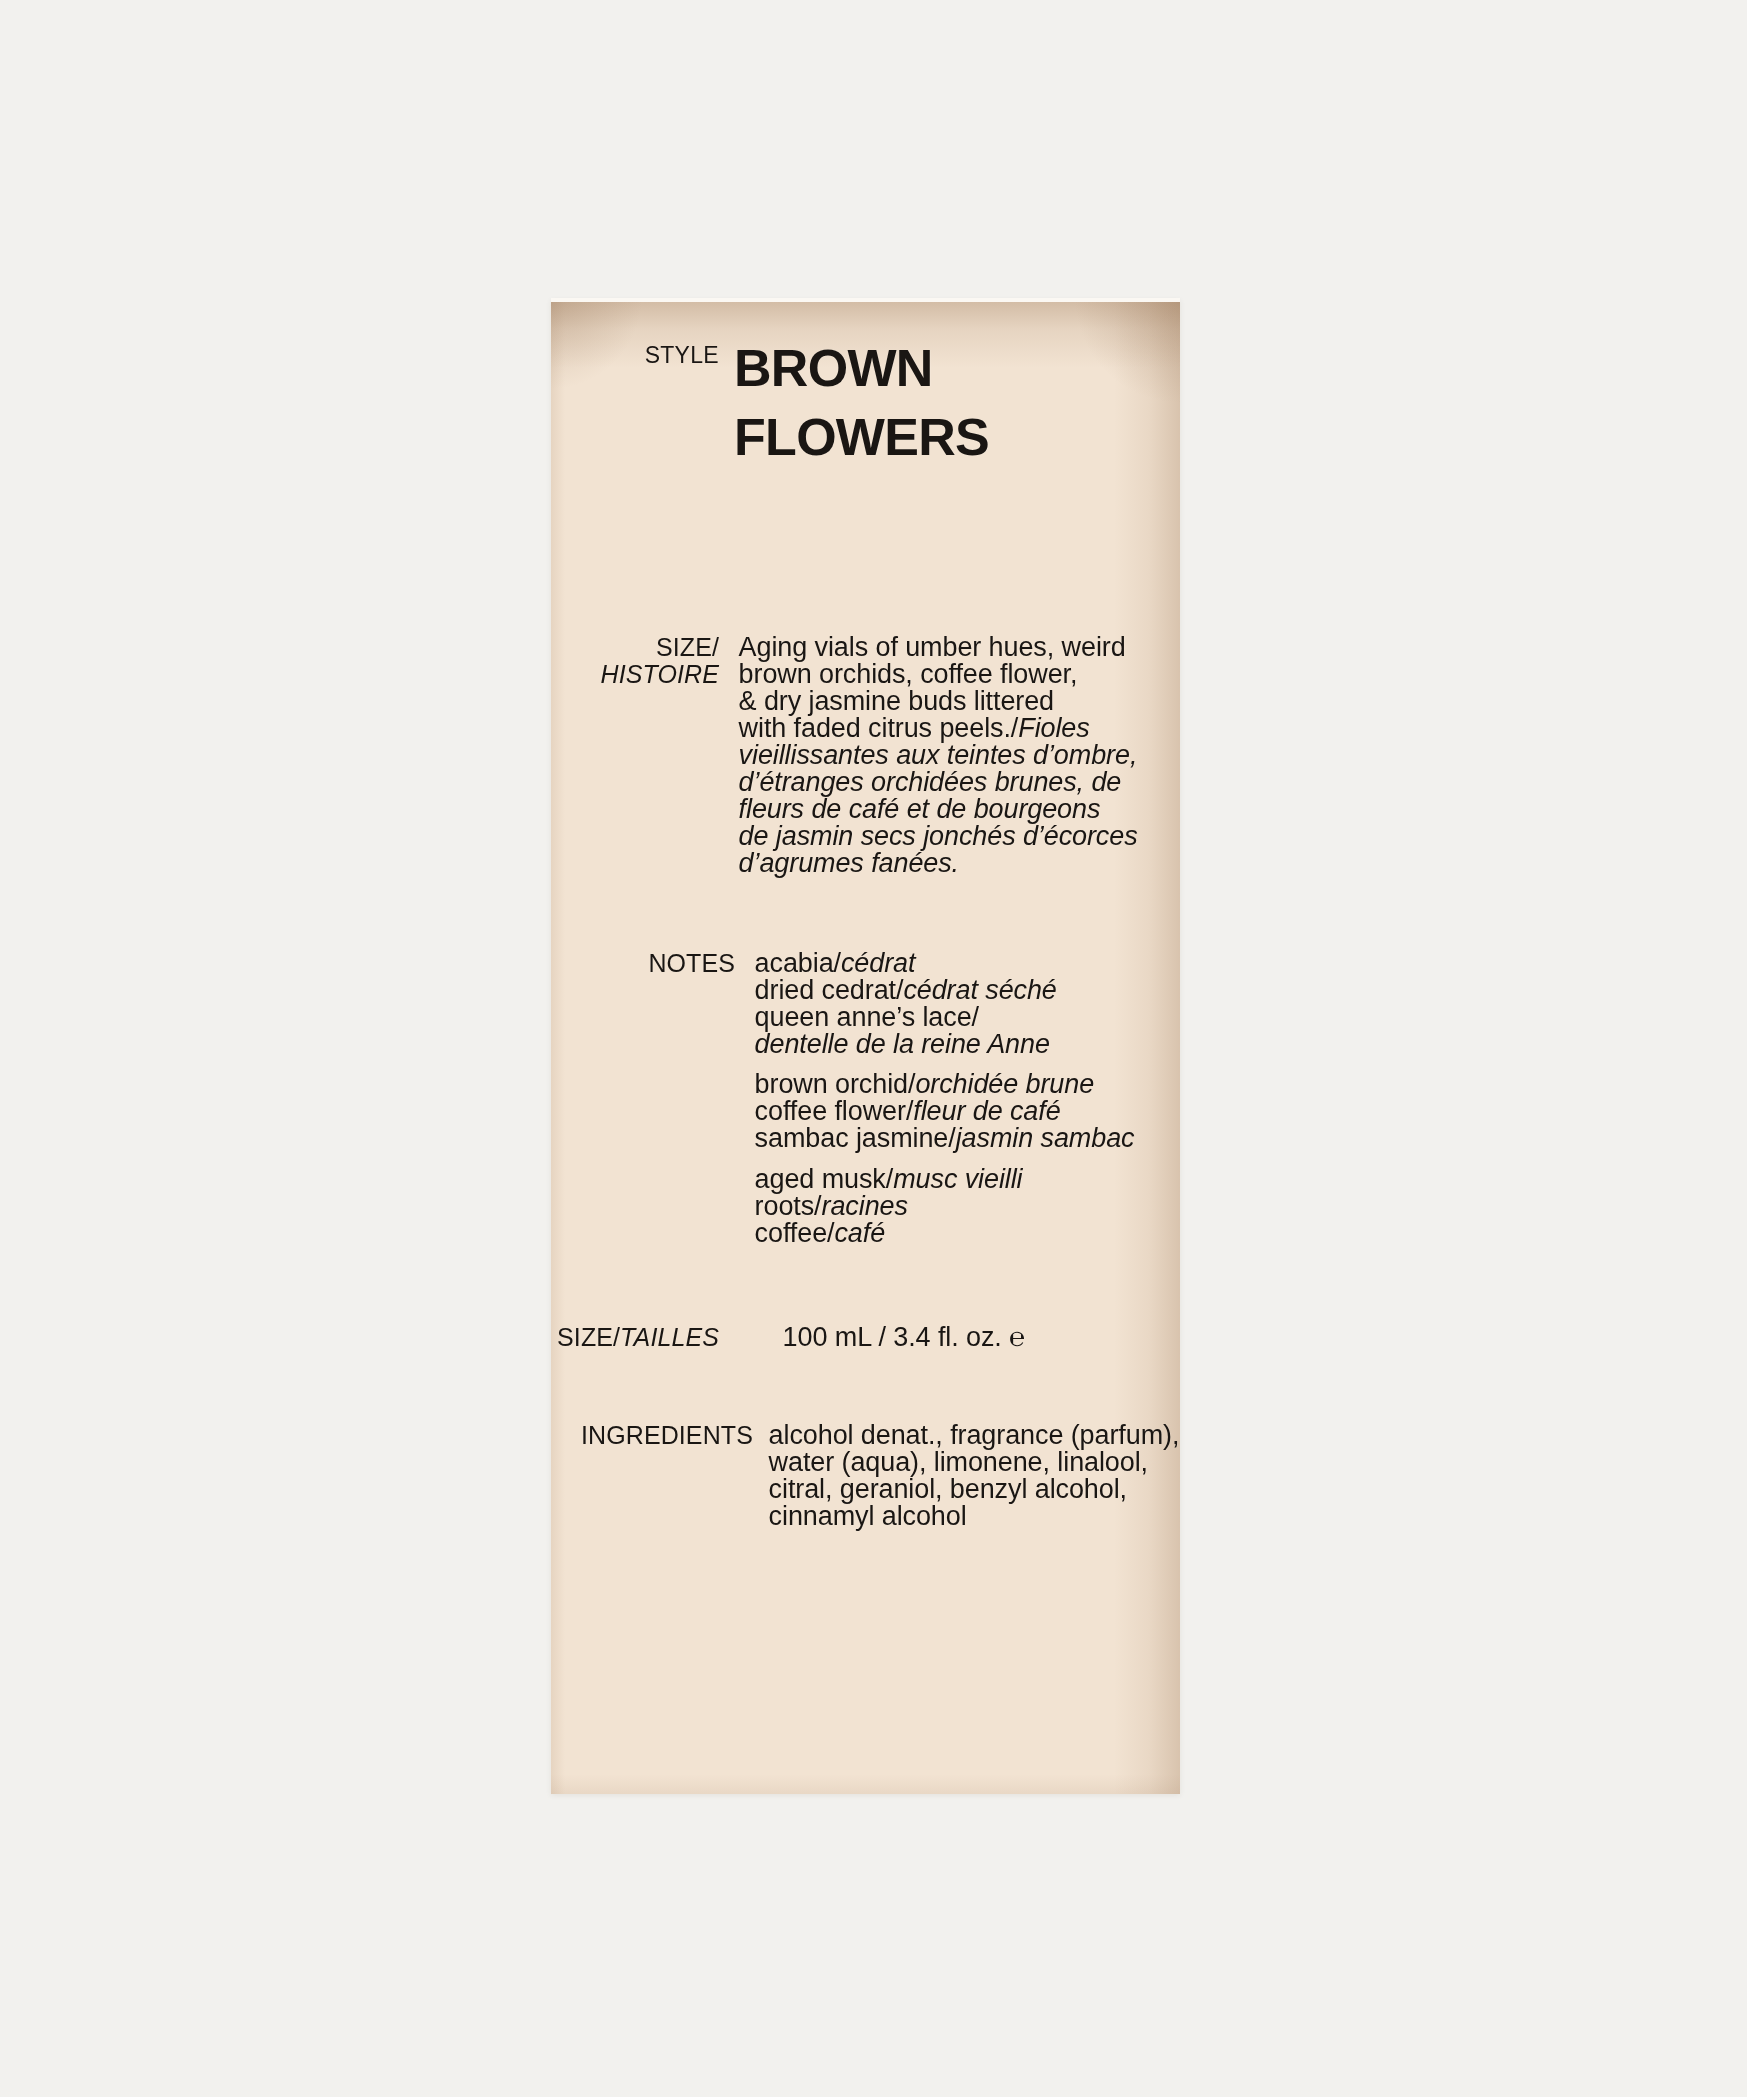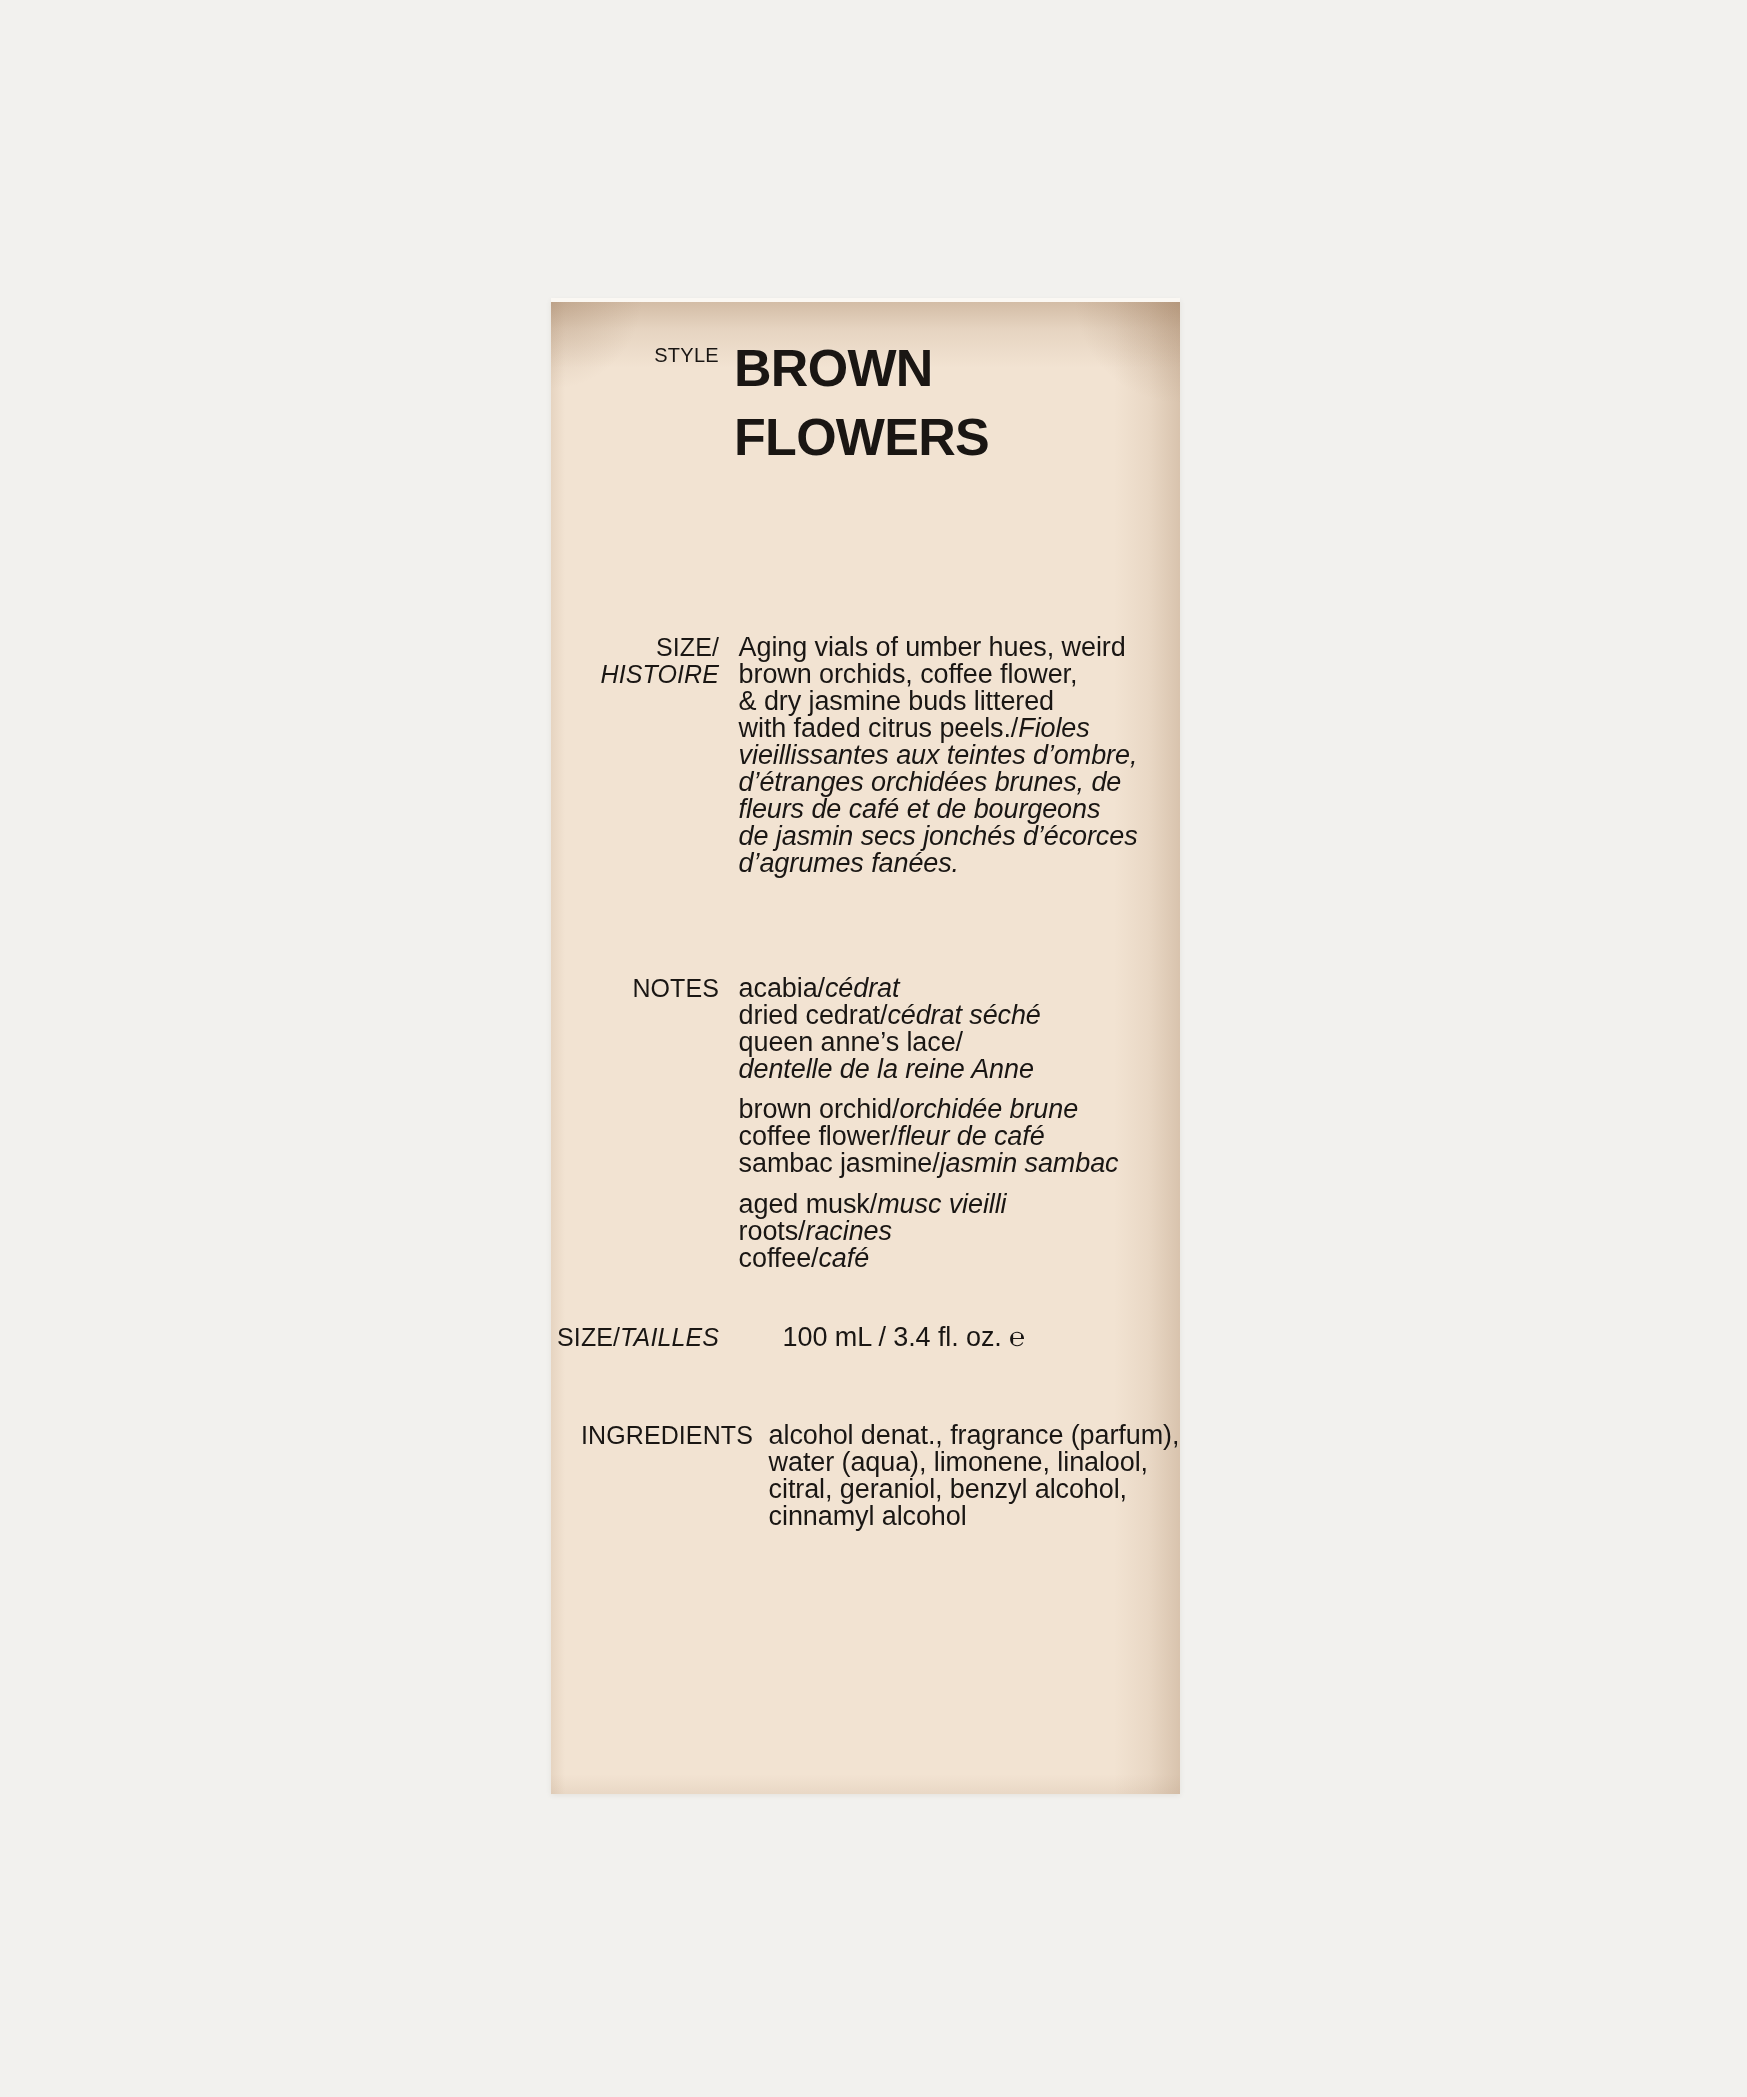--- a/index.html
+++ b/index.html
@@ -15,21 +15,21 @@
          linear-gradient(0deg,   rgba(167,134,103,0.12) 0px, rgba(167,134,103,0) 19.6px),
          #f2e3d2;
        box-shadow:0 2.1px 5.6px rgba(60,45,30,0.08);}
   .lid-highlight{position:absolute;left:0;top:0;width:100%;height:3.5px;background:#fbf8f3;}
   .row{position:absolute;left:0;width:100%;display:flex;align-items:flex-start;}
   .label-col{width:168px;flex:none;text-align:right;font-size:25px;line-height:27px;letter-spacing:0.1px;}
   .val-col{margin-left:19.6px;flex:1;font-size:27px;line-height:27px;letter-spacing:-0.1px;}
   .line{white-space:nowrap;}
   .it{font-style:italic;}
   .title{font-size:52px;line-height:69px;font-weight:700;letter-spacing:-0.7px;}
-  .style-label{position:absolute;top:46px;left:0;width:168px;text-align:right;font-size:20px;line-height:22.4px;letter-spacing:0.3px;}
+  .style-label{position:absolute;top:46px;left:0;width:168px;text-align:right;font-size:23px;line-height:22.4px;letter-spacing:0.3px;}
   .title-wrap{position:absolute;top:36px;left:183px;}
   .note-group{margin-top:0;}
   .note-group + .note-group{margin-top:13.3px;}
   .txt{text-shadow:0.3px 0.3px 0 rgba(255,255,255,0.25);}
 </style>
 </head>
 <body>
 
 <div class="page">
   <div class="box">
@@ -55,21 +55,21 @@
           <div class="line"><span>&amp; dry jasmine buds littered</span></div>
           <div class="line"><span>with faded citrus peels./</span><span class="it">Fioles</span></div>
           <div class="line"><span class="it">vieillissantes aux teintes d’ombre,</span></div>
           <div class="line"><span class="it">d’étranges orchidées brunes, de</span></div>
           <div class="line"><span class="it">fleurs de café et de bourgeons</span></div>
           <div class="line"><span class="it">de jasmin secs jonchés d’écorces</span></div>
           <div class="line"><span class="it">d’agrumes fanées.</span></div>
         </div>
     </div>
 
-    <div class="row" style="top:677px;">
+    <div class="row" style="top:652px;padding-left:16px;">
       <div class="label-col txt">NOTES</div>
       <div class="val-col txt">
           <div class="note-group">
             <div class="line"><span>acabia/</span><span class="it">cédrat</span></div>
             <div class="line"><span>dried cedrat/</span><span class="it">cédrat séché</span></div>
             <div class="line"><span>queen anne’s lace/</span></div>
             <div class="line"><span class="it">dentelle de la reine Anne</span></div>
           </div>
           <div class="note-group">
             <div class="line"><span>brown orchid/</span><span class="it">orchidée brune</span></div>

